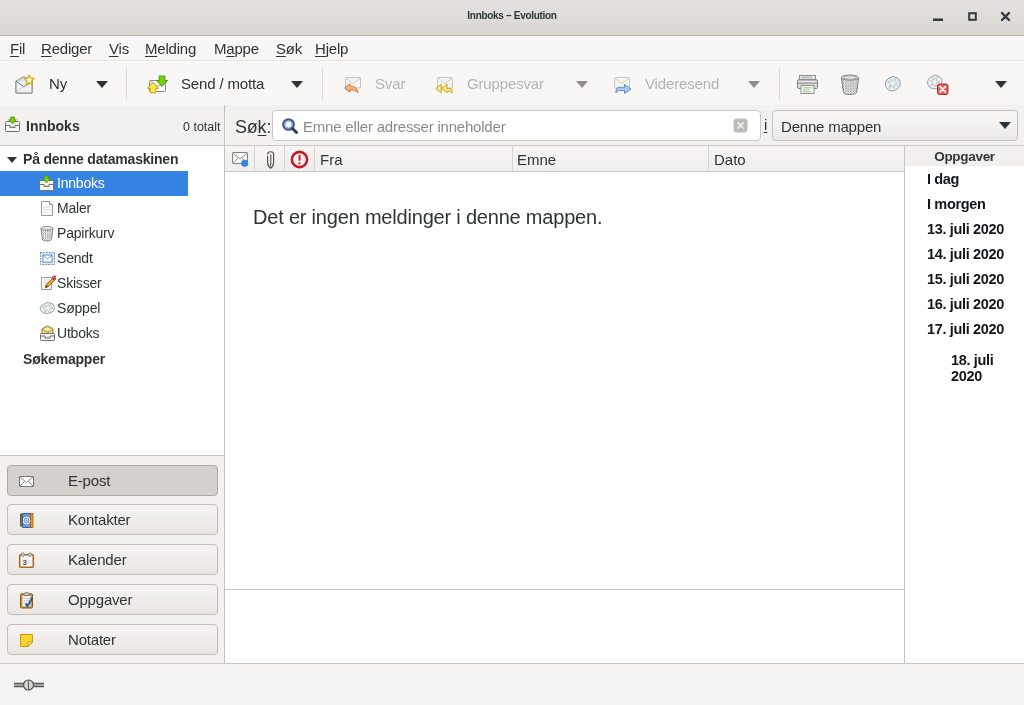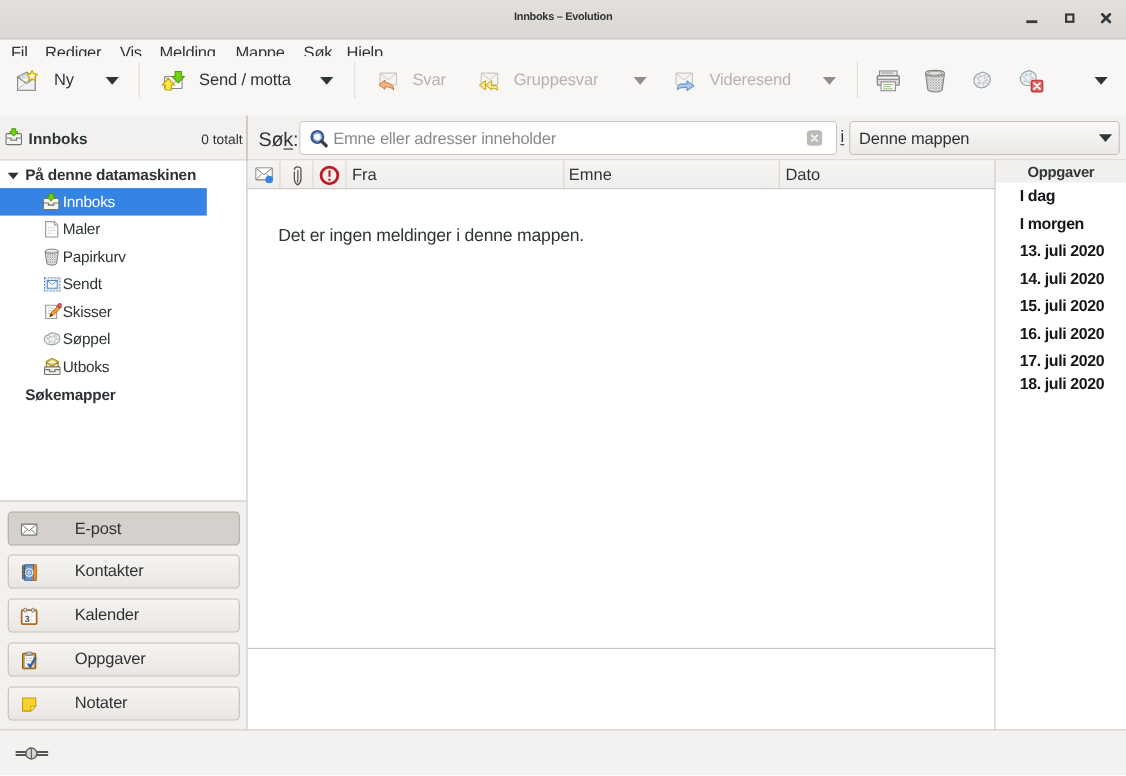--- a/index.html
+++ b/index.html
@@ -9,21 +9,21 @@
 
 #titlebar { left:0; top:0; width:1024px; height:36px;
   background:linear-gradient(#e4e0dd, #dad6d2); border-bottom:1px solid #b4aea8; }
 #title { width:100%; text-align:center; top:10px; font-size:10px; letter-spacing:-0.3px; font-weight:bold; color:#2e3436; }
 
 #menubar { left:0; top:36px; width:1024px; height:25px; background:#f8f7f6; border-bottom:1px solid #e6e4e1;
   font-size:15px; letter-spacing:-0.2px; }
 #menubar span.mi { position:absolute; top:4px; }
 .u { text-decoration:underline; text-underline-offset:2px; }
 
-#toolbar { left:0; top:51px; width:1024px; height:60px; background:#f8f7f6; border-bottom:1px solid #d2cdc8; }
+#toolbar { left:0; top:62px; width:1024px; height:60px; background:#f8f7f6; border-bottom:1px solid #d2cdc8; }
 .tbtext { font-size:15px; letter-spacing:-0.15px; color:#2d3236; }
 .tbdis { color:#b5b2ae; }
 .tsep { position:absolute; top:5px; width:1px; height:33px; background:#dedbd7; }
 .arr { position:absolute; width:0; height:0; border-left:6px solid transparent; border-right:6px solid transparent; border-top:7px solid #2e3436; }
 
 #row2 { left:0; top:105px; width:1024px; height:41px; background:#f3f1ef; border-bottom:1px solid #ccc7c2; }
 #row2 .vsep { position:absolute; left:224px; top:0; width:1px; height:41px; background:#c6c1bb; }
 #entry { position:absolute; left:272px; top:5px; width:489px; height:31px; background:#fff; border:1px solid #cdc7c1; border-radius:4px; }
 #combo { position:absolute; left:772px; top:5px; width:246px; height:31px; background:linear-gradient(#f9f8f7,#eceae7); border:1px solid #c6c0ba; border-radius:4px; }
 
@@ -314,34 +314,34 @@
       <circle cx="9.5" cy="9.5" r="7.6" fill="#fceded" stroke="#c01c28" stroke-width="2.6"></circle>
       <rect x="8.6" y="4.8" width="1.9" height="6.2" rx="0.9" fill="#c01c28"></rect>
       <circle cx="9.5" cy="13.3" r="1.1" fill="#c01c28"></circle>
     </svg>
     <span style="position:absolute; left:95px; top:5px;">Fra</span>
     <span class="csep" style="left:287px;"></span>
     <span style="position:absolute; left:292px; top:5px;">Emne</span>
     <span class="csep" style="left:483px;"></span>
     <span style="position:absolute; left:489px; top:5px;">Dato</span>
   </div>
-  <span class="abs" style="left:28px; top:60px; font-size:16px; letter-spacing:-0.2px;">Det er ingen meldinger i denne mappen.</span>
+  <span class="abs" style="left:28px; top:60px; font-size:20px; letter-spacing:-0.2px;">Det er ingen meldinger i denne mappen.</span>
   <div id="splitter"></div>
 </div>
 
 <div class="abs" id="taskpane">
   <div id="taskhdr">Oppgaver</div>
   <span class="task" style="top:25px;">I dag</span>
   <span class="task" style="top:50px;">I morgen</span>
   <span class="task" style="top:75px;">13. juli 2020</span>
   <span class="task" style="top:100px;">14. juli 2020</span>
   <span class="task" style="top:125px;">15. juli 2020</span>
   <span class="task" style="top:150px;">16. juli 2020</span>
   <span class="task" style="top:175px;">17. juli 2020</span>
-  <span class="task" style="top:196px;">18. juli 2020</span>
+  <span class="task" style="top:206px;margin-left:24px;">18. juli 2020</span>
 </div>
 <div class="abs" style="left:224px; top:105px; width:1px; height:558px; background:#c6c1bb;"></div>
 <div class="abs" style="left:904px; top:145px; width:1px; height:518px; background:#c9c5c0;"></div>
 
 <div class="abs" id="statusbar">
   <svg style="position:absolute; left:14px; top:15px;" width="30" height="13" viewBox="0 0 30 13">
     <path d="M0 4.6 L10 4.6 M0 7.4 L10 7.4 M19 4.6 L30 4.6 M19 7.4 L30 7.4" stroke="#555753" stroke-width="1.7"></path>
     <circle cx="14.5" cy="6" r="5" fill="#d3d7cf" stroke="#555753" stroke-width="1.2"></circle>
     <path d="M14.5 1.5 L14.5 10.5" stroke="#555753" stroke-width="1"></path>
   </svg>

